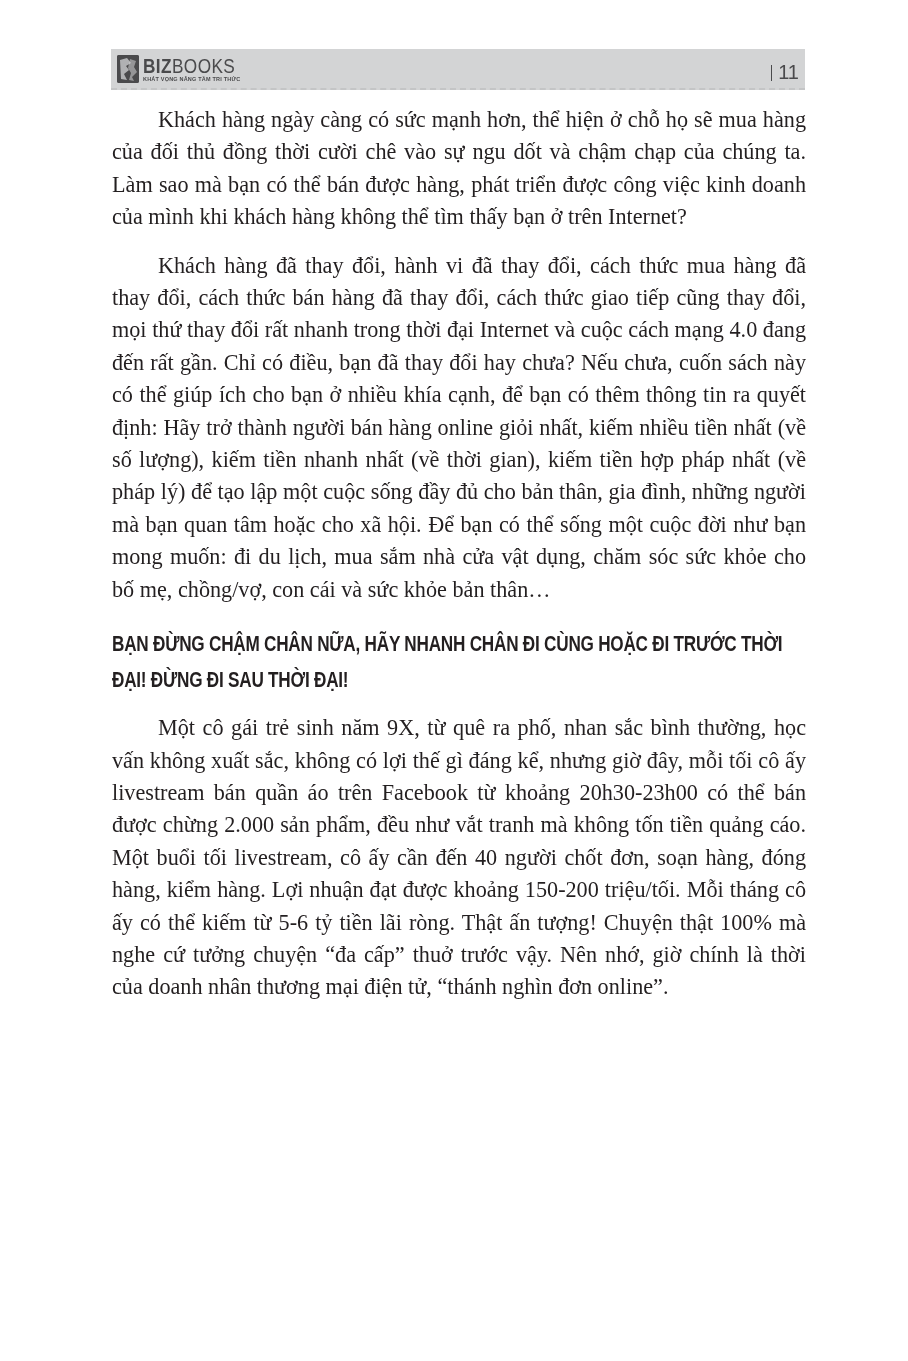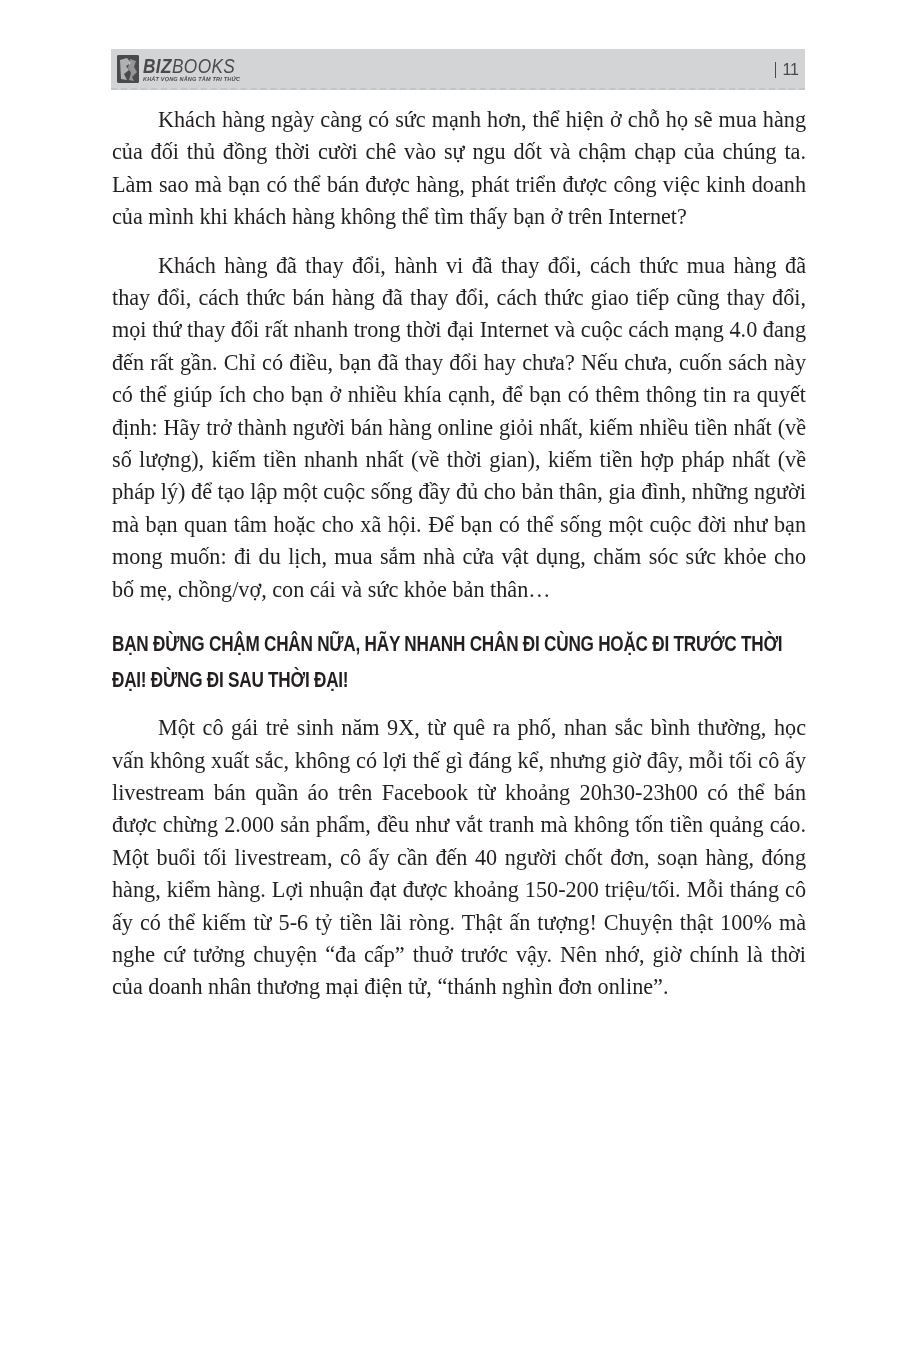--- a/index.html
+++ b/index.html
@@ -40,21 +40,20 @@
       position: relative;
       margin-right: 4px;
       overflow: hidden;
     }
     .logo-icon svg { display: block; }
     .logo-text-wrap {
       display: flex;
       flex-direction: column;
       justify-content: center;
       line-height: 1;
-      font-style: italic;
     }
     .logo-brand {
       font-family: "Liberation Sans", "DejaVu Sans", sans-serif;
       font-size: 21px;
       letter-spacing: 0.5px;
       color: #4a4a4c;
       transform: scaleX(0.82);
       transform-origin: left center;
       white-space: nowrap;
     }
@@ -67,21 +66,21 @@
       color: #4a4a4c;
       margin-top: 1px;
       white-space: nowrap;
       letter-spacing: 0.2px;
     }
     .page-num {
       position: absolute;
       right: 6px;
       top: 12px;
       font-family: "Liberation Sans", "DejaVu Sans", sans-serif;
-      font-size: 16px;
+      font-size: 20px;
       color: #4a4a4c;
       display: flex;
       align-items: center;
     }
     .page-num .sep {
       display: inline-block;
       width: 1px;
       height: 16px;
       background: #4a4a4c;
       margin-right: 6px;

